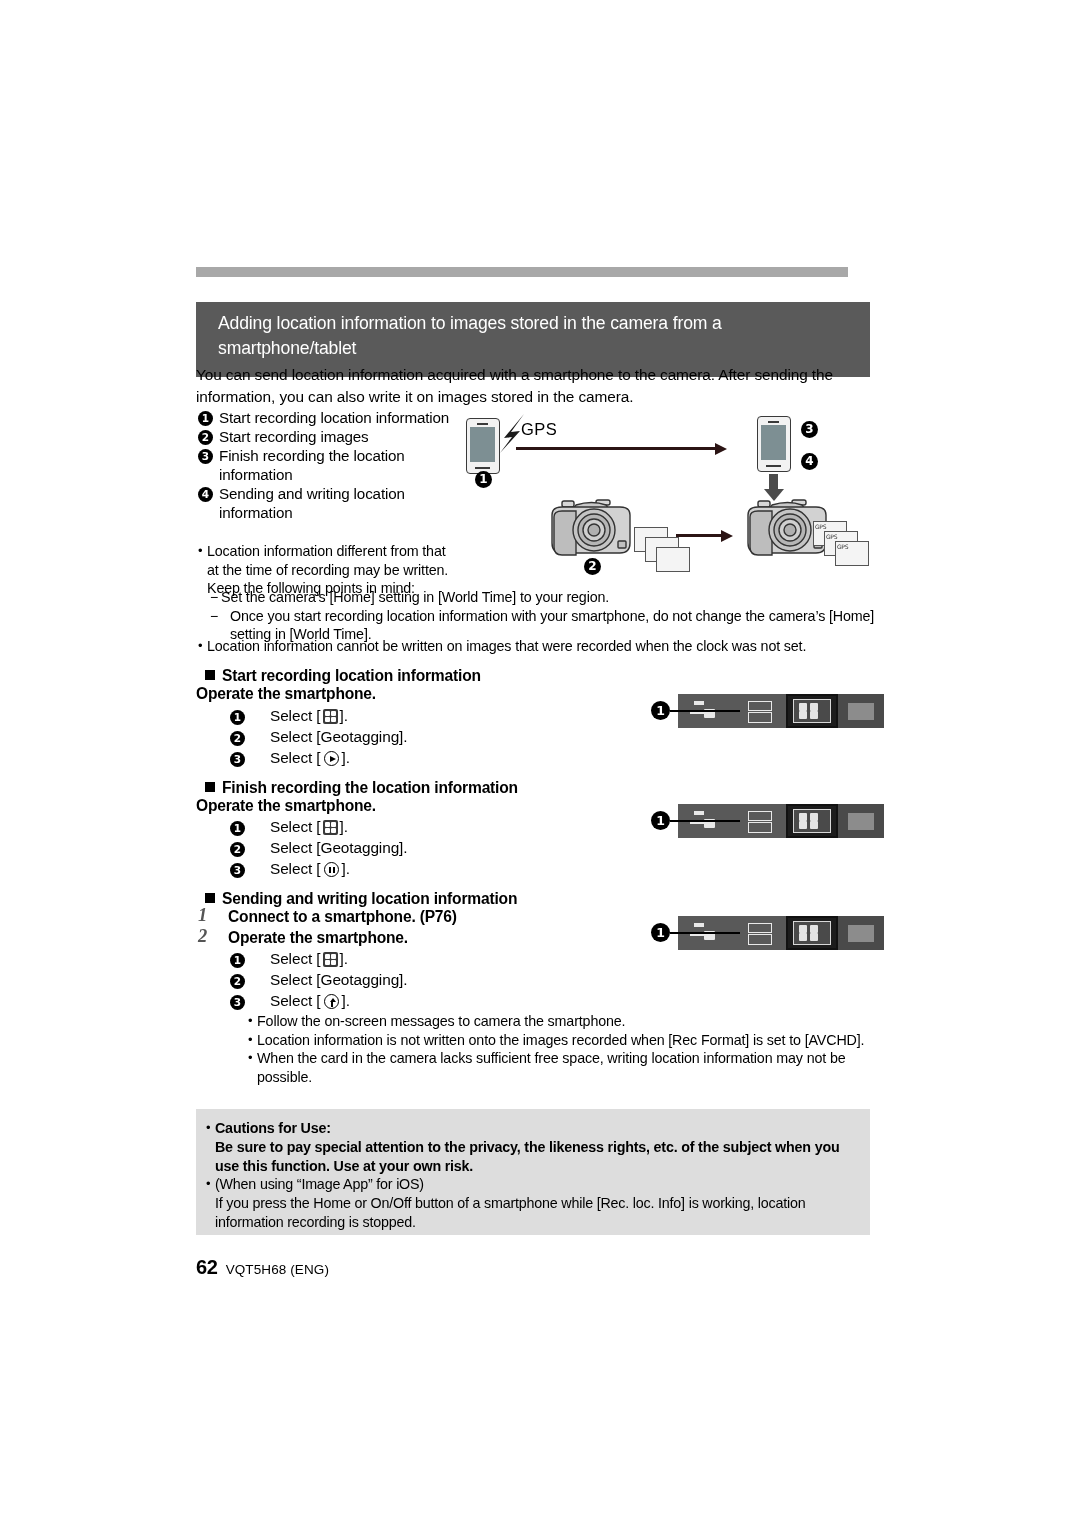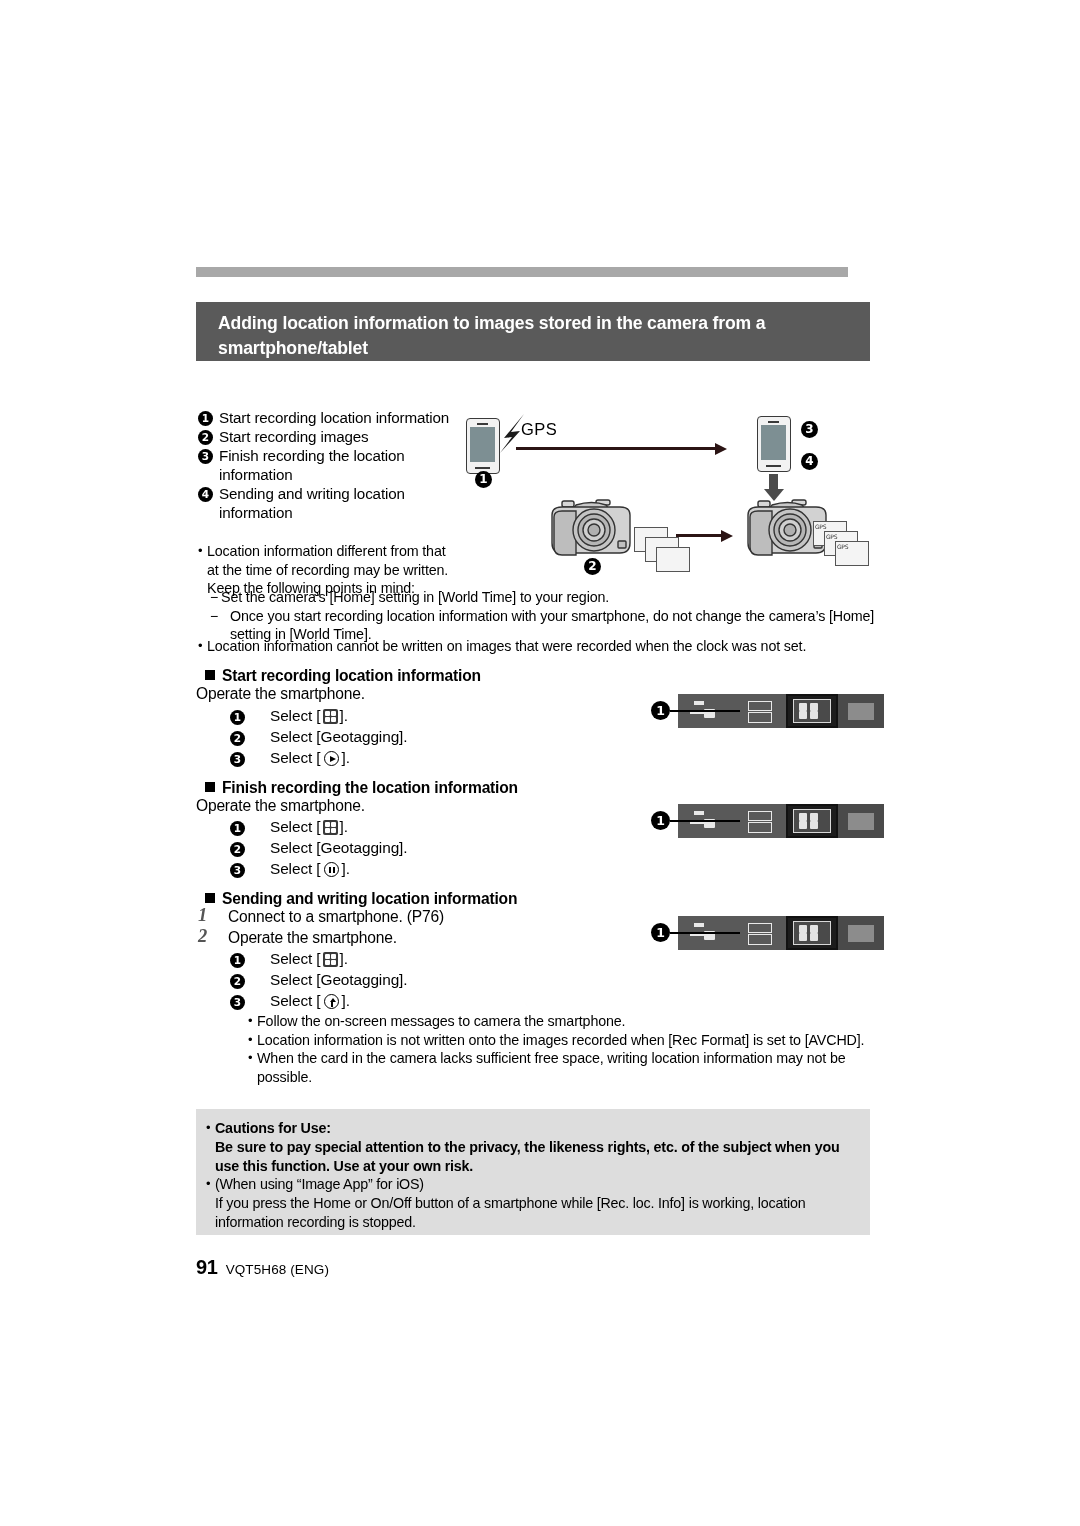--- a/index.html
+++ b/index.html
@@ -85,27 +85,27 @@
     height: 10px;
     background: #ffffff;
   }
 
   
   .title-bar {
     position: absolute;
     left: 196px;
     top: 302px;
     width: 674px;
-    height: 59px;
+    height: 75px;
     background: #5a5a5a;
     color: #ffffff;
     box-sizing: border-box;
     padding: 9px 20px 0 22px;
     font-size: 17.6px;
-    font-weight: bold;
+    font-weight: normal;
     line-height: 25px;
     letter-spacing: -0.15px;
   }
 
   
   .intro {
     position: absolute;
     left: 196px;
     top: 364px;
     width: 660px;
@@ -194,21 +194,21 @@
     width: 10px;
     height: 10px;
     background: #000;
     margin-right: 7px;
     position: relative;
     top: -1px;
   }
   .op-head {
     position: absolute;
     font-size: 15.6px;
-    font-weight: normal;
+    font-weight: bold;
     letter-spacing: -0.2px;
   }
 
   
   .steps {
     position: absolute;
     font-size: 15.4px;
     line-height: 21.2px;
   }
   .step-row {
@@ -483,20 +483,21 @@
 <body>
 
 <div class="page">
 
   <div class="banner-underbar">
     <div class="banner-underbar-fold"></div>
   </div>
 
   <div class="title-bar">Adding location information to images stored in the camera from a smartphone/tablet</div>
 
+  <div class="intro">You can send location information acquired with a smartphone to the camera. After sending the information, you can also write it on images stored in the camera.</div>
 
   <div class="legend">
     <div class="legend-row">
       <span class="cnum">1</span>
       <span class="txt">Start recording location information</span>
     </div>
     <div class="legend-row">
       <span class="cnum">2</span>
       <span class="txt">Start recording images</span>
     </div>
@@ -766,17 +767,17 @@
     </div>
     <div style="padding-left:9px;" class="bold">Be sure to pay special attention to the privacy, the likeness rights, etc. of the subject when you use this function. Use at your own risk.</div>
     <div class="b-row">
       <span class="b-dot">•</span>
       <span class="b-txt">(When using “Image App” for iOS)</span>
     </div>
     <div style="padding-left:9px;">If you press the Home or On/Off button of a smartphone while [Rec. loc. Info] is working, location information recording is stopped.</div>
   </div>
 
   <div class="footer">
-    <span class="pg">91</span>
+    <span class="pg">62</span>
     <span class="code">VQT5H68 (ENG)</span>
   </div>
 
 </div>
 
 </body></html>

